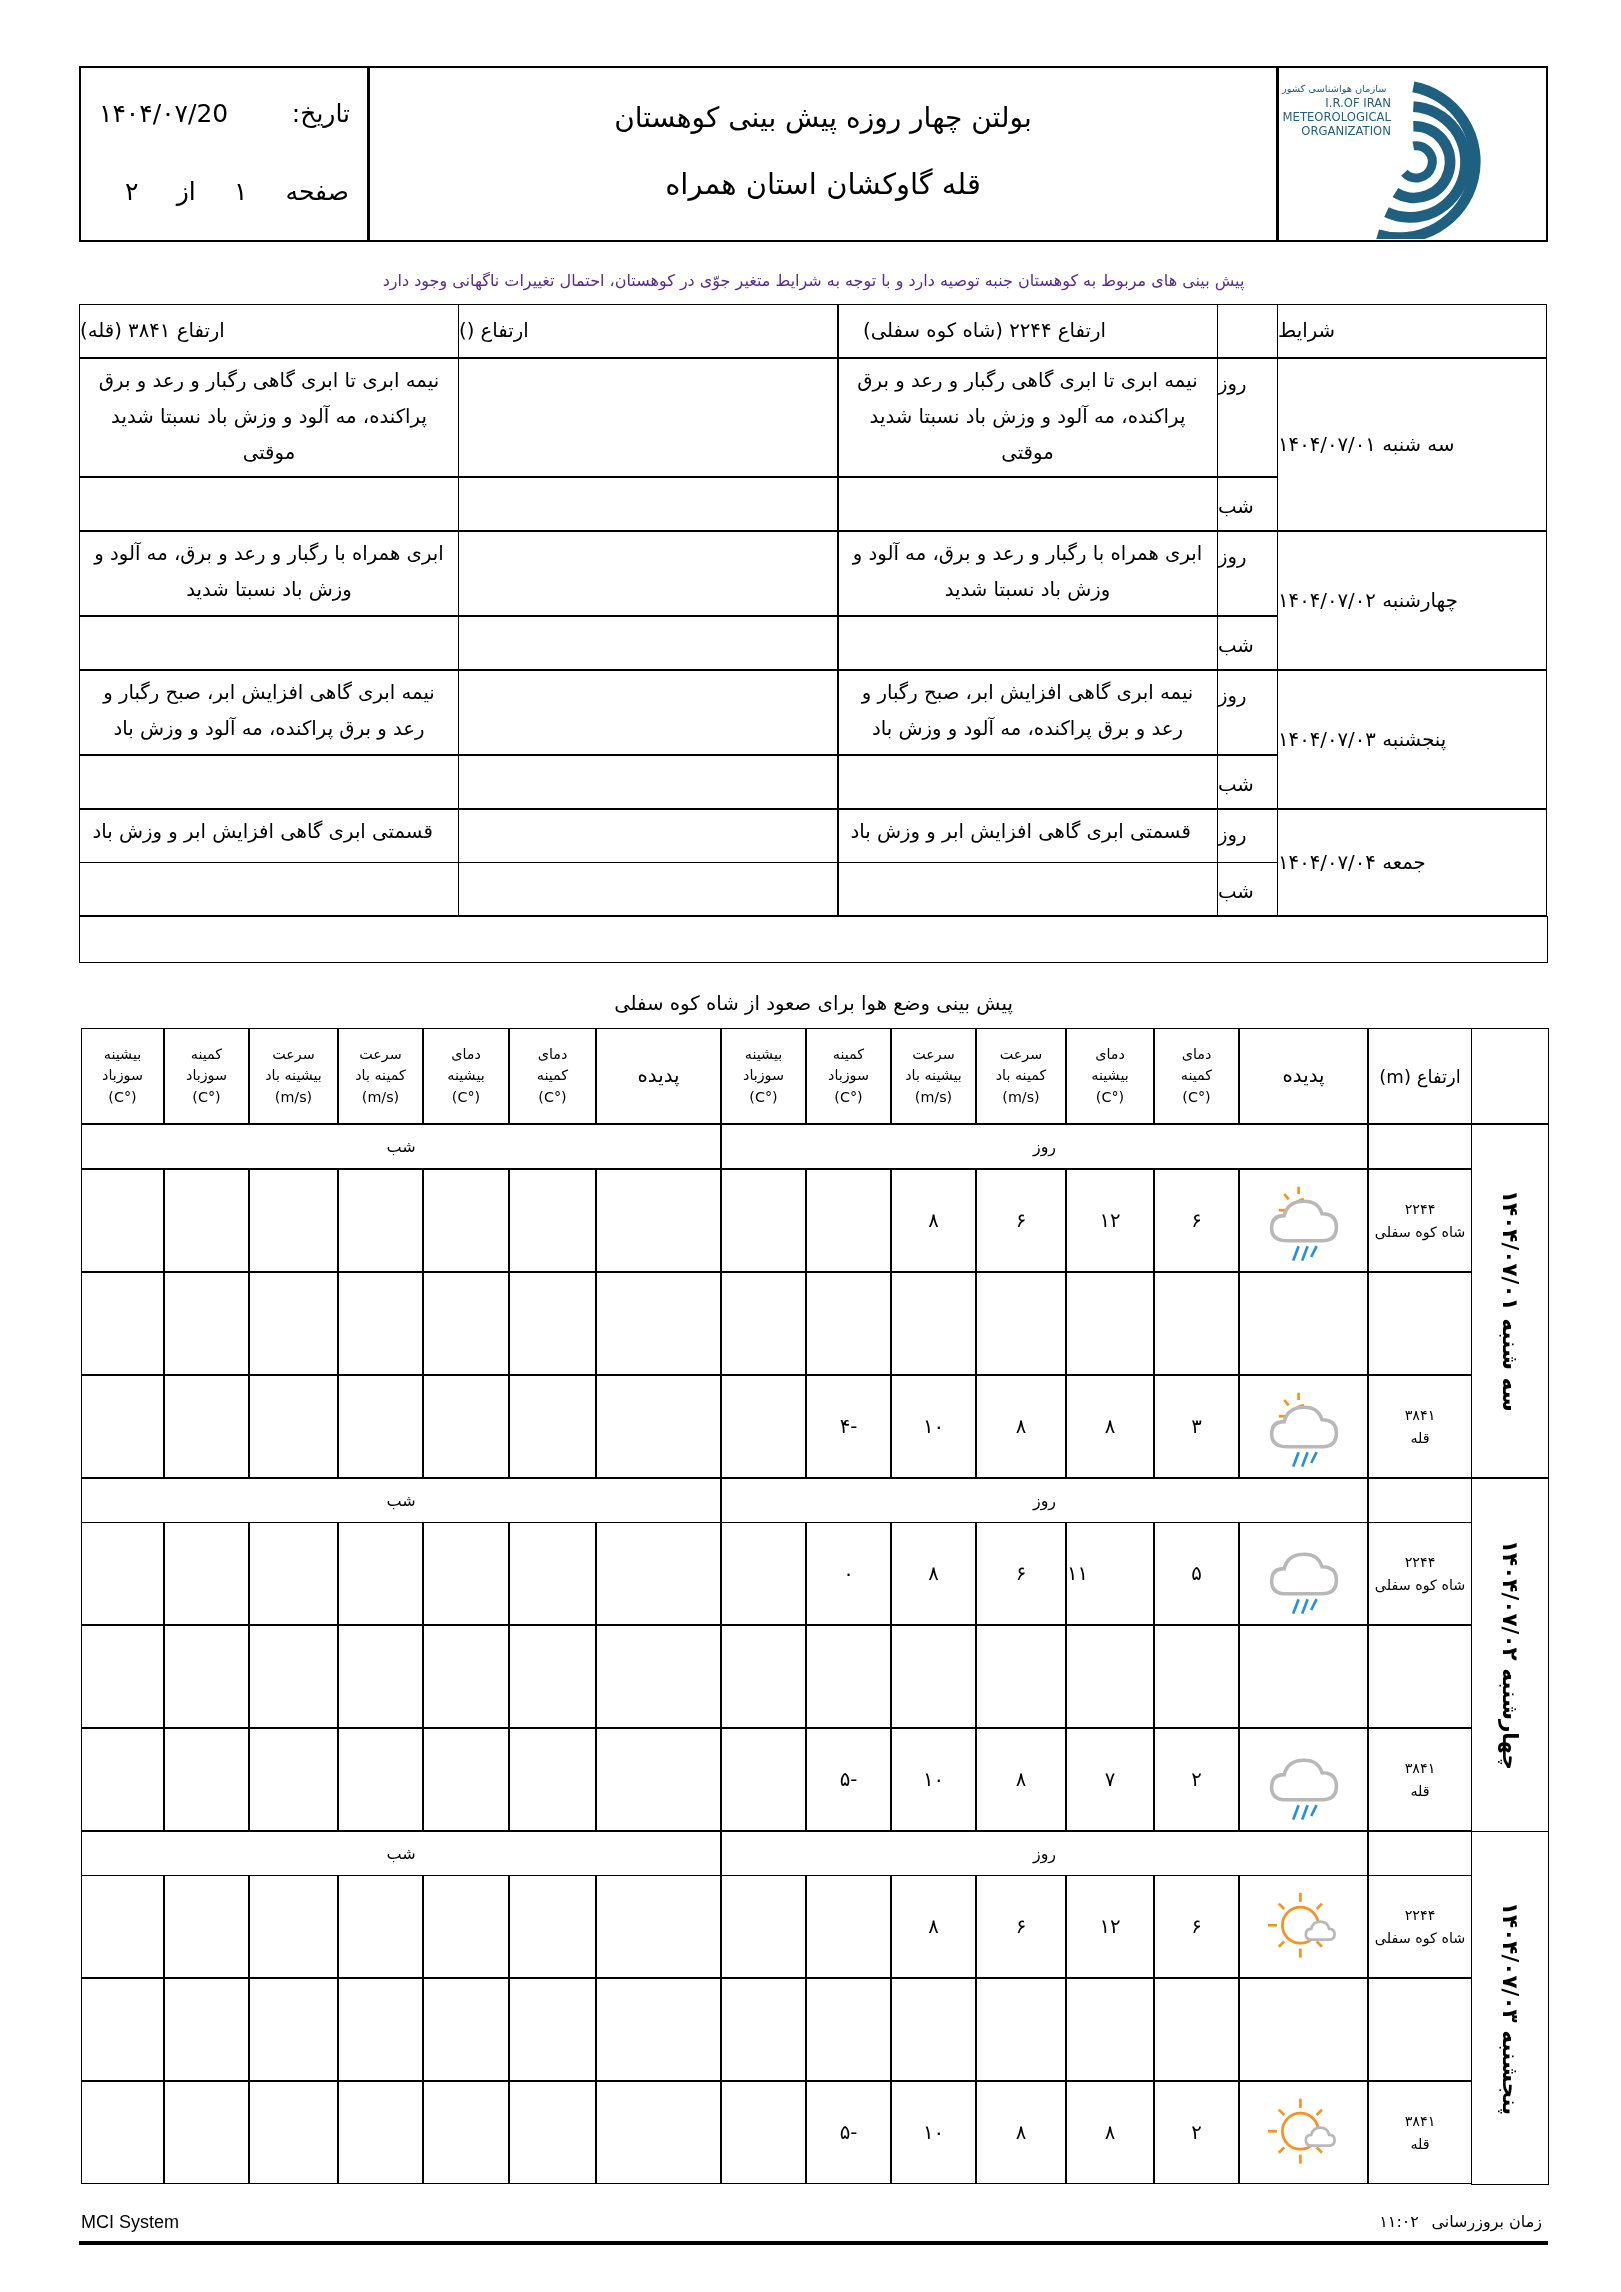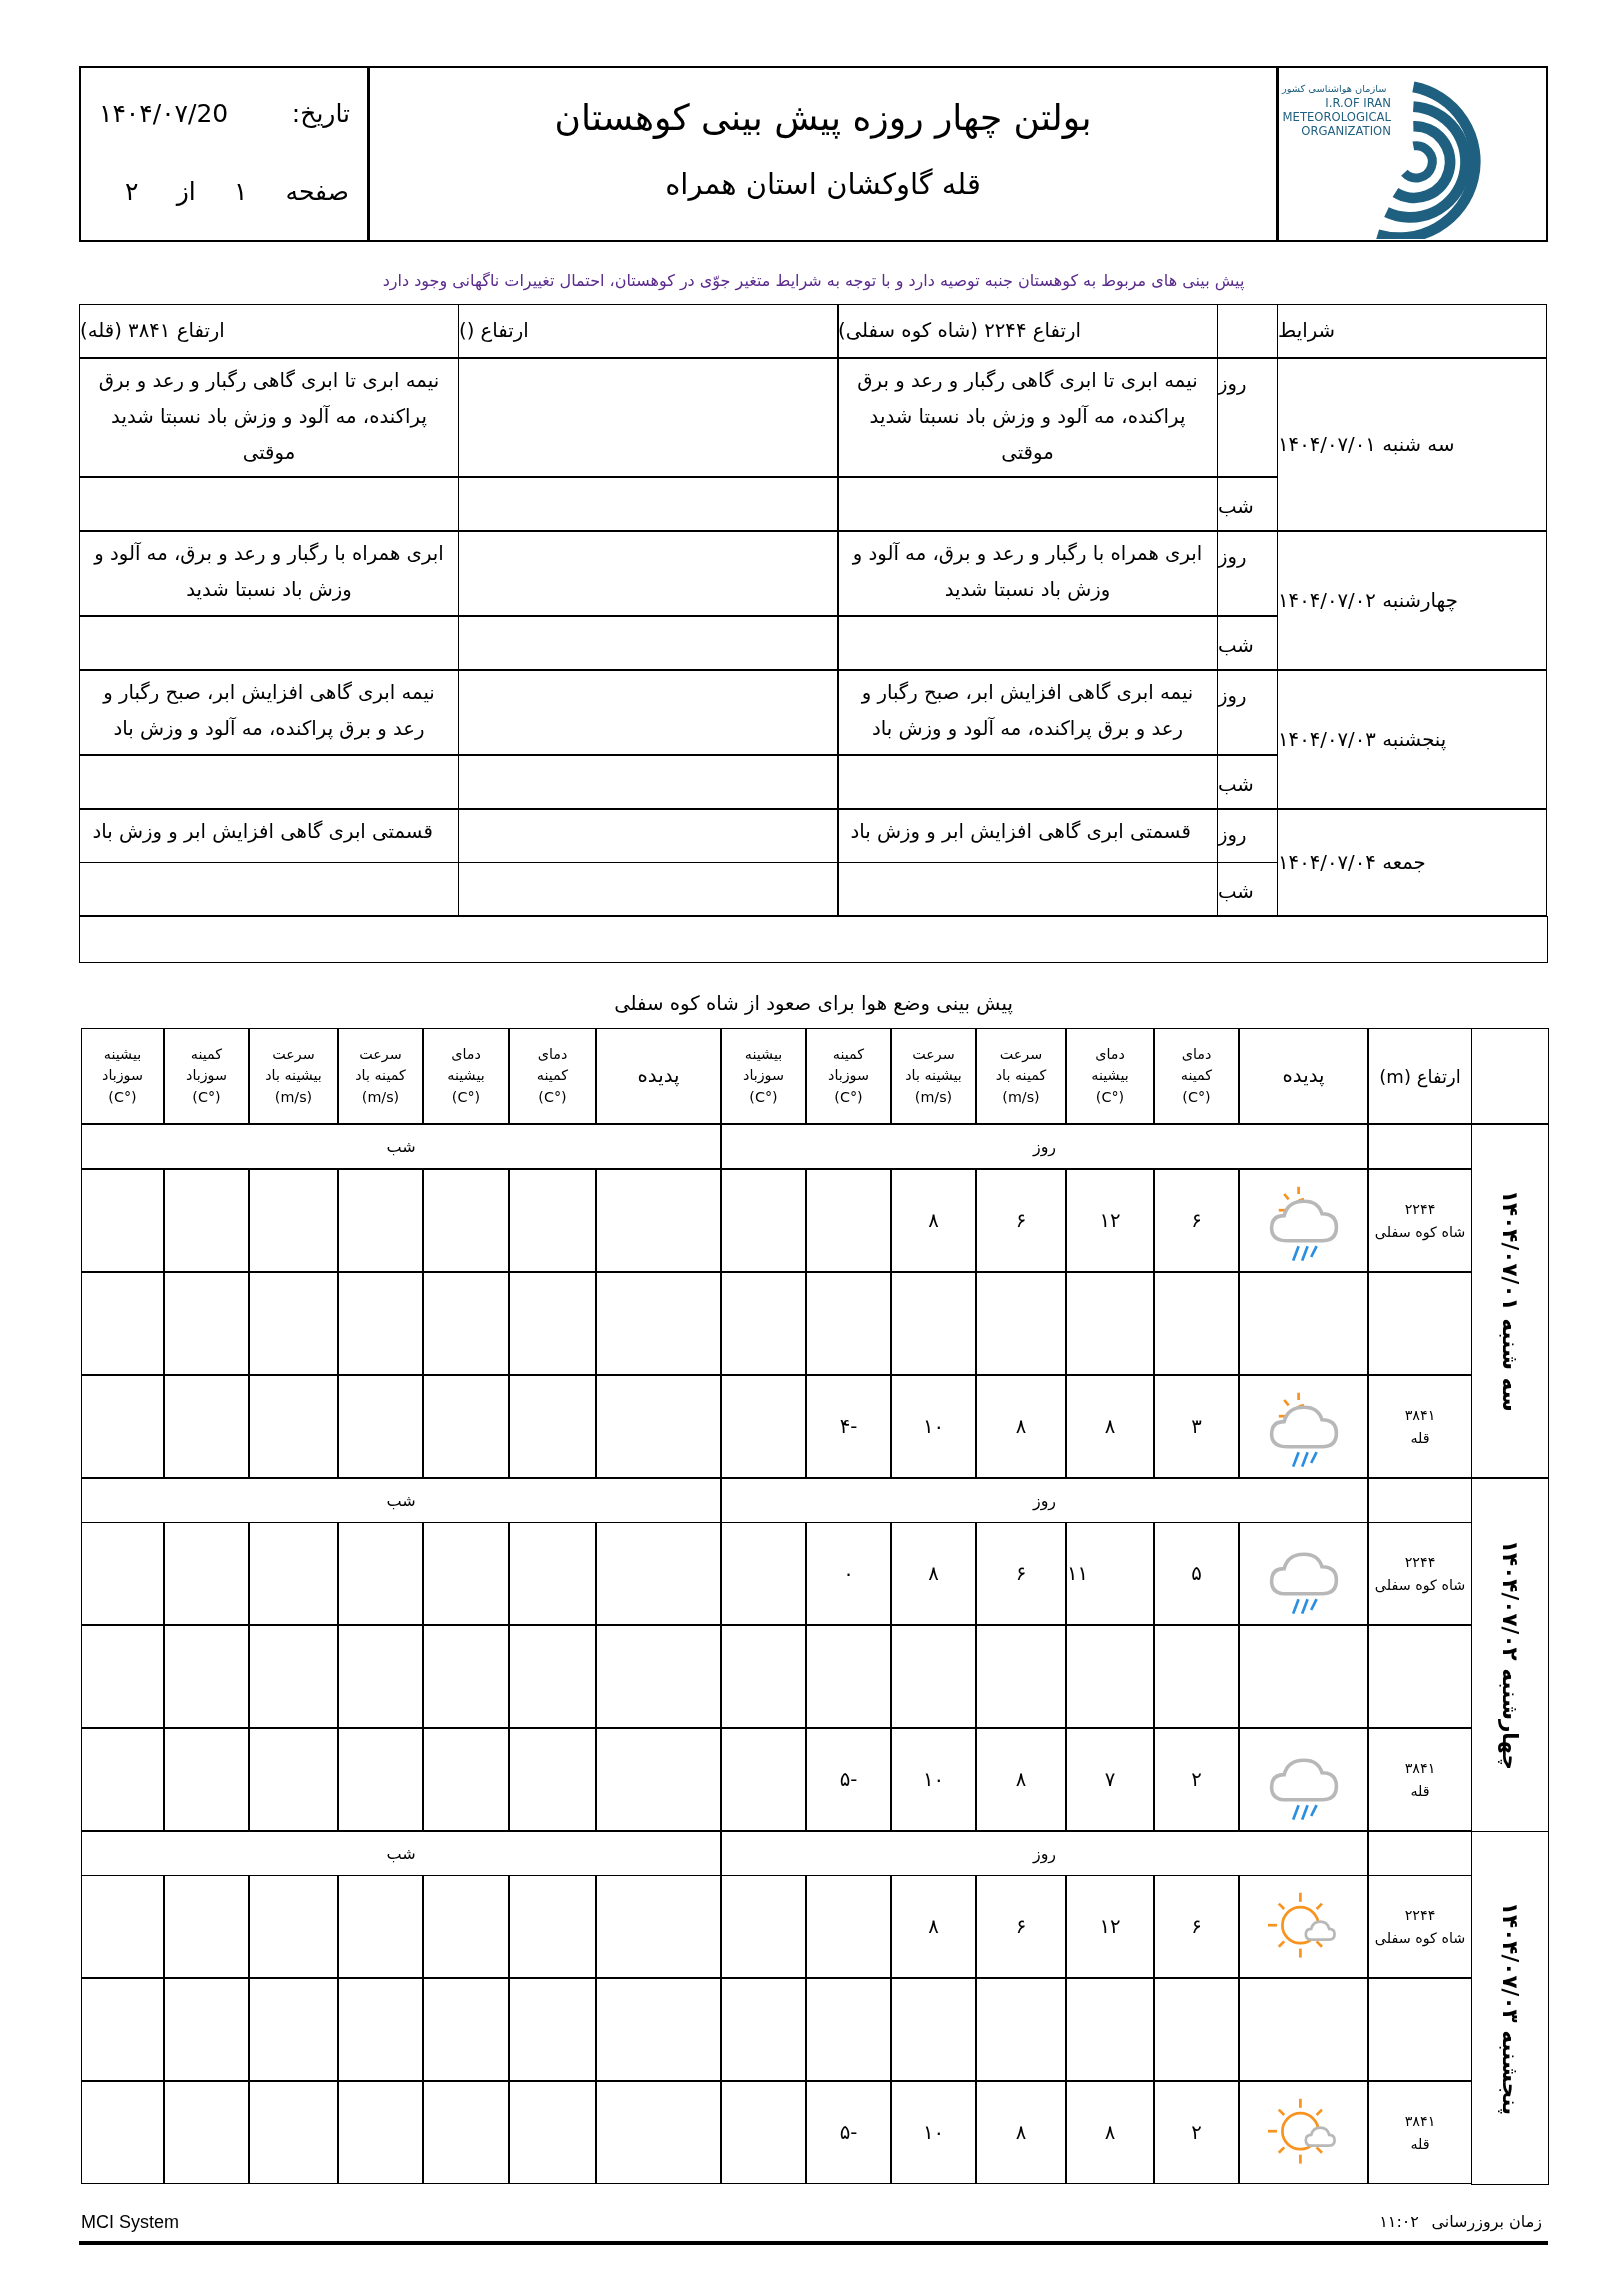--- a/index.html
+++ b/index.html
@@ -27,21 +27,21 @@
   <span>تاریخ:</span>
   <span>۱۴۰۴/۰۷/20</span>
 </div>
 <div class="abs txt" style="left:125px;top:172px;width:224px;height:39px;font-size:25px;display:flex;justify-content:space-between;align-items:center;">
   <span>صفحه</span>
   <span>۱</span>
   <span>از</span>
   <span>۲</span>
 </div>
 
-<div class="abs c txt" style="left:370px;top:90px;width:906px;height:54px;font-size:36px;">بولتن چهار روزه پیش بینی کوهستان</div>
+<div class="abs c txt" style="left:370px;top:90px;width:906px;height:54px;font-size:28px;">بولتن چهار روزه پیش بینی کوهستان</div>
 <div class="abs c txt" style="left:370px;top:161px;width:906px;height:45px;font-size:29px;">قله گاوکشان استان همراه</div>
 
 <div class="abs" style="left:1279px;top:69px;width:266px;height:170px;">
   <svg width="266" height="170" viewBox="0 0 297 190">
     <g fill="none" stroke="#1f5f7f" stroke-linecap="butt">
       <path d="M150 20 A85 85 0 1 1 110 185" stroke-width="12"></path>
       <path d="M150 42 A62 62 0 1 1 120 160" stroke-width="12"></path>
       <path d="M150 64 A40 40 0 1 1 130 138" stroke-width="12"></path>
       <path d="M150 86 A18 18 0 1 1 140 116" stroke-width="10"></path>
     </g>
@@ -54,21 +54,21 @@
 
 <div class="abs c txt" style="left:79px;top:265px;width:1469px;height:30px;font-size:16px;color:#5b2b8c;">پیش بینی های مربوط به کوهستان جنبه توصیه دارد و با توجه به شرایط متغیر جوّی در کوهستان، احتمال تغییرات ناگهانی وجود دارد</div>
 
 <div id="summary">
     <div class="cell fz22" style="left:79px;top:304px;width:380px;height:54px;">
       <span>ارتفاع ۳۸۴۱ (قله)</span>
     </div>
     <div class="cell fz22" style="left:458px;top:304px;width:381px;height:54px;">
       <span>ارتفاع  ()</span>
     </div>
-    <div class="cell fz22" style="left:837px;top:304px;width:381px;height:54px;">
+    <div class="cell fz22" style="left:837px;top:304px;width:381px;height:54px;padding-left:25px;">
       <span>ارتفاع ۲۲۴۴ (شاه کوه سفلی)</span>
     </div>
     <div class="cell fz22" style="left:1217px;top:304px;width:61px;height:54px;"></div>
     <div class="cell fz22" style="left:1277px;top:304px;width:270px;height:54px;">
       <span>شرایط</span>
     </div>
     <div class="cell fz22" style="left:1277px;top:358px;width:270px;height:173px;">
       <span>سه شنبه ۱۴۰۴/۰۷/۰۱</span>
     </div>
     <div class="cell fz22" style="left:1217px;top:358px;width:61px;height:119px;align-items:flex-start;padding-top:7.2px;">

